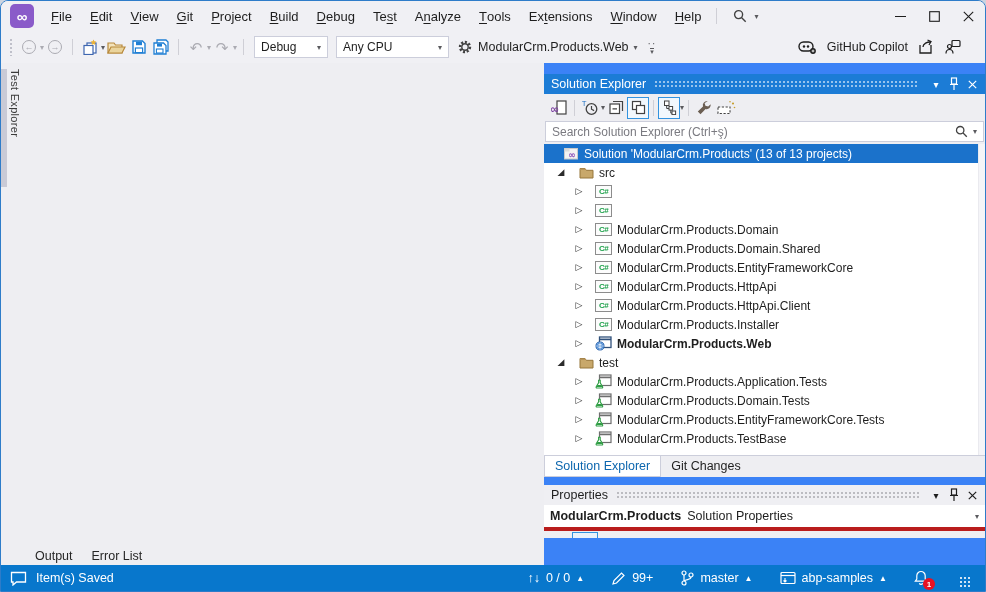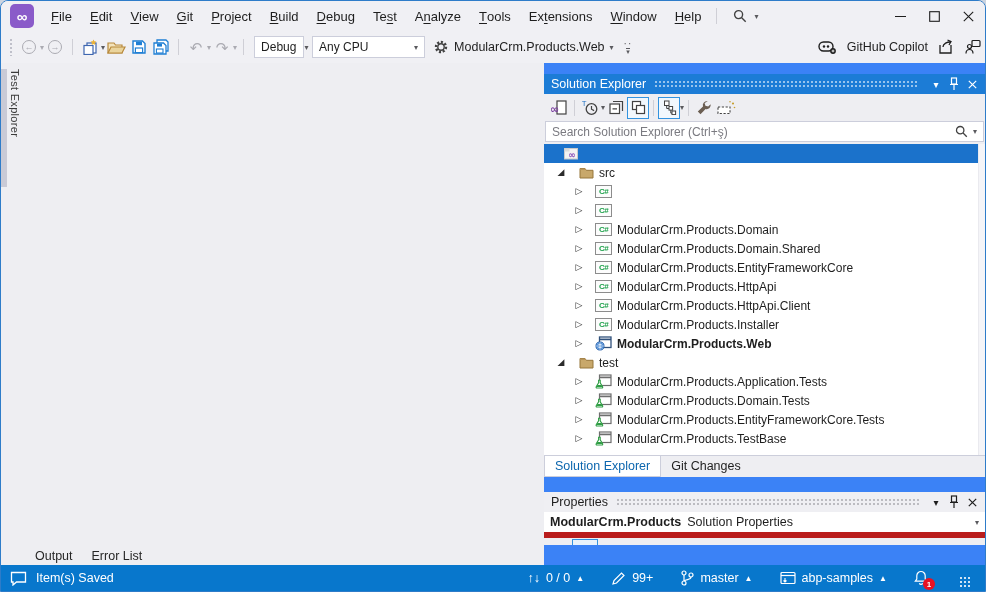--- a/index.html
+++ b/index.html
@@ -30,38 +30,38 @@
   .circ{width:14px;height:14px;border:1.4px solid #ABABB2;border-radius:50%;display:flex;align-items:center;
         justify-content:center;font-size:9px;color:#ABABB2;line-height:1;}
   .ghost{color:#ABABB2;font-size:15px;line-height:1;}
   .combo{height:22px;background:#fff;border:1px solid #CCCEDB;display:flex;align-items:center;
          font-size:12px;color:#1E1E1E;padding:0 6px;margin:0 4px;flex:none;}
   .combo .caret{margin-left:auto;padding-left:8px;}
   .startup{display:flex;align-items:center;gap:5px;font-size:12.5px;color:#1E1E1E;margin:0 4px;flex:none;}
   .overflow{display:flex;flex-direction:column;align-items:center;margin-left:6px;line-height:0.5;flex:none;}
   .overflow .dots{font-size:10px;color:#5A5A5E;letter-spacing:1px;}
   .overflow .ov{font-size:7px;color:#5A5A5E;border-top:1px solid #5A5A5E;padding-top:1px;margin-top:2px;}
-  .toolbar-right{margin-left:auto;display:flex;align-items:center;gap:10px;padding-right:4px;justify-content:flex-end;}
+  .toolbar-right{margin-left:auto;display:flex;align-items:center;gap:10px;padding-right:24px;justify-content:flex-end;}
   .copilot-label{font-size:12.5px;color:#1E1E1E;}
   
   .main{position:absolute;left:0;top:62px;width:100%;height:504px;display:flex;background:#EEEEF2;}
   .left-dock{width:22px;flex:none;position:relative;}
   .side-tab{position:absolute;left:0;top:6px;height:118px;display:flex;}
   .side-tab .block{width:6px;background:#C9CAD6;}
   .vtext{writing-mode:vertical-rl;font-size:11px;color:#3B3B3B;margin-left:2px;letter-spacing:0.3px;}
   .editor{flex:1;position:relative;background:#EEEEF2;}
   .bottom-tabs{position:absolute;left:10px;bottom:4px;display:flex;gap:15px;align-items:flex-start;}
   .btab{display:flex;flex-direction:row;}
   .btab .lbl{font-size:12.5px;color:#262626;padding:0 2px;}
   .btab .bar{height:7px;background:#D2D3DC;margin-top:4px;}
   
   .right-dock{width:441px;flex:none;padding-top:11px;background:#3b82f6;display:flex;flex-direction:column;}
   .panel-title{height:20px;display:flex;align-items:center;padding:0 4px 0 7px;font-size:12.5px;}
   .pt-blue{background:#1C7CD6;color:#fff;}
-  .pt-gray{background:#EFEFF3;color:#1E1E1E;margin-top:7px;}
+  .pt-gray{background:#EFEFF3;color:#1E1E1E;}
   .pt-texture{flex:1;height:9px;margin:0 8px;
       background-image:radial-gradient(rgba(255,255,255,0.55) 0.9px,transparent 1px);background-size:4px 4px;}
   .pt-texture.dark{background-image:radial-gradient(rgba(90,90,100,0.35) 0.9px,transparent 1px);}
   .pt-btn{width:18px;height:16px;display:flex;align-items:center;justify-content:center;font-size:10px;}
   .pt-blue .pt-btn{color:#fff;}
   .pt-gray .pt-btn{color:#1E1E1E;}
   
   .se-toolbar{height:27px;display:flex;align-items:center;padding-left:4px;background:#EEEEF2;}
   .se-btn{height:22px;min-width:22px;display:flex;align-items:center;justify-content:center;flex:none;}
   .se-btn.boxed{border:1px solid #3393DF;background:#F2F8FD;}
@@ -84,21 +84,21 @@
   .cs-icon{display:inline-block;width:17px;height:13px;border:1px solid #8C8C8C;background:#FCFCFC;color:#1CA049;
            font-size:8px;font-weight:bold;text-align:center;line-height:11px;letter-spacing:-0.5px;}
   .bold{font-weight:bold;}
   
   .se-tabs{height:22px;display:flex;background:#EEEEF2;border-top:1px solid #CCCEDB;font-size:12.5px;}
   .se-tab{padding:3px 10px 0;}
   .se-tab.active{background:#fff;color:#0C66AE;border:1px solid #CCCEDB;border-top:none;margin-top:0;}
   .se-tab.inactive{color:#1E1E1E;}
   
   .props{margin-top:8px;}
-  .props-row{height:26px;background:#fff;border-bottom:6px solid #b91c1c;display:flex;align-items:center;
+  .props-row{height:26px;background:#fff;border-bottom:4px solid #b91c1c;display:flex;align-items:center;
              padding:0 6px;font-size:12.5px;color:#1E1E1E;}
   .props-row .caret{margin-left:auto;}
   .props-cut{height:7px;background:#EEEEF2;position:relative;overflow:hidden;}
   .props-cut .cutbox{position:absolute;left:28px;top:1px;width:26px;height:12px;border:1px solid #3393DF;background:#E8F2FB;}
   
   .statusbar{position:absolute;left:0;bottom:0;width:100%;height:26px;background:#0877CC;color:#fff;
              display:flex;align-items:center;font-size:12.5px;}
   .sb-left{display:flex;align-items:center;gap:9px;padding-left:9px;}
   .sb-right{margin-left:auto;display:flex;align-items:center;gap:27px;padding-right:14px;}
   .sb-item{display:flex;align-items:center;gap:6px;}
@@ -253,21 +253,21 @@
     <div class="tb-vsep"></div>
     <div class="tbtn">
         <span class="ghost">↶</span>
       </div>
     <span class="caret" style="color:#ABABB2;">▾</span>
     <div class="tbtn">
         <span class="ghost">↷</span>
       </div>
     <span class="caret" style="color:#ABABB2;">▾</span>
     <div class="tb-vsep"></div>
-    <div class="combo" style="width:50px;">
+    <div class="combo" style="width:74px;">
       <span>Debug</span>
         <span class="caret">▾</span>
     </div>
     <div class="combo" style="width:113px;">
       <span>Any CPU</span>
         <span class="caret">▾</span>
     </div>
     <div class="startup">
       <svg width="16" height="16" viewBox="0 0 16 16">
           <circle cx="8" cy="8" r="5" fill="none" stroke="#424242" stroke-width="2.4" stroke-dasharray="2.1 1.7"></circle>
@@ -413,20 +413,21 @@
         <div class="tree">
 
           <div class="row sel">
             <span class="ico sol-ico">
               <svg width="16" height="15" viewBox="0 0 16 15">
                   <rect x="1.5" y="2.5" width="13" height="10.5" fill="#F2F2F2" stroke="#C9C9C9"></rect>
                   <path d="M1.5 2.5h5v3h-5z" fill="#DADADA"></path>
                   <text x="5" y="12" font-size="9" font-weight="bold" fill="#8A4FB8" font-family="DejaVu Sans">∞</text>
                 </svg>
             </span>
+            <span>Solution 'ModularCrm.Products' (13 of 13 projects)</span>
           </div>
 
           <div class="row i1">
             <span class="twisty">◢</span>
             <span class="ico" style="margin-left:12px;">
               <svg width="15" height="13" viewBox="0 0 15 13">
                   <path d="M1 2.5h5l1.3 1.8H14v7.7H1z" fill="#C8A86B" stroke="#96763B"></path>
                   <path d="M1 2.5h5l1 1.4H1z" fill="#B6945A"></path>
                 </svg>
             </span>

